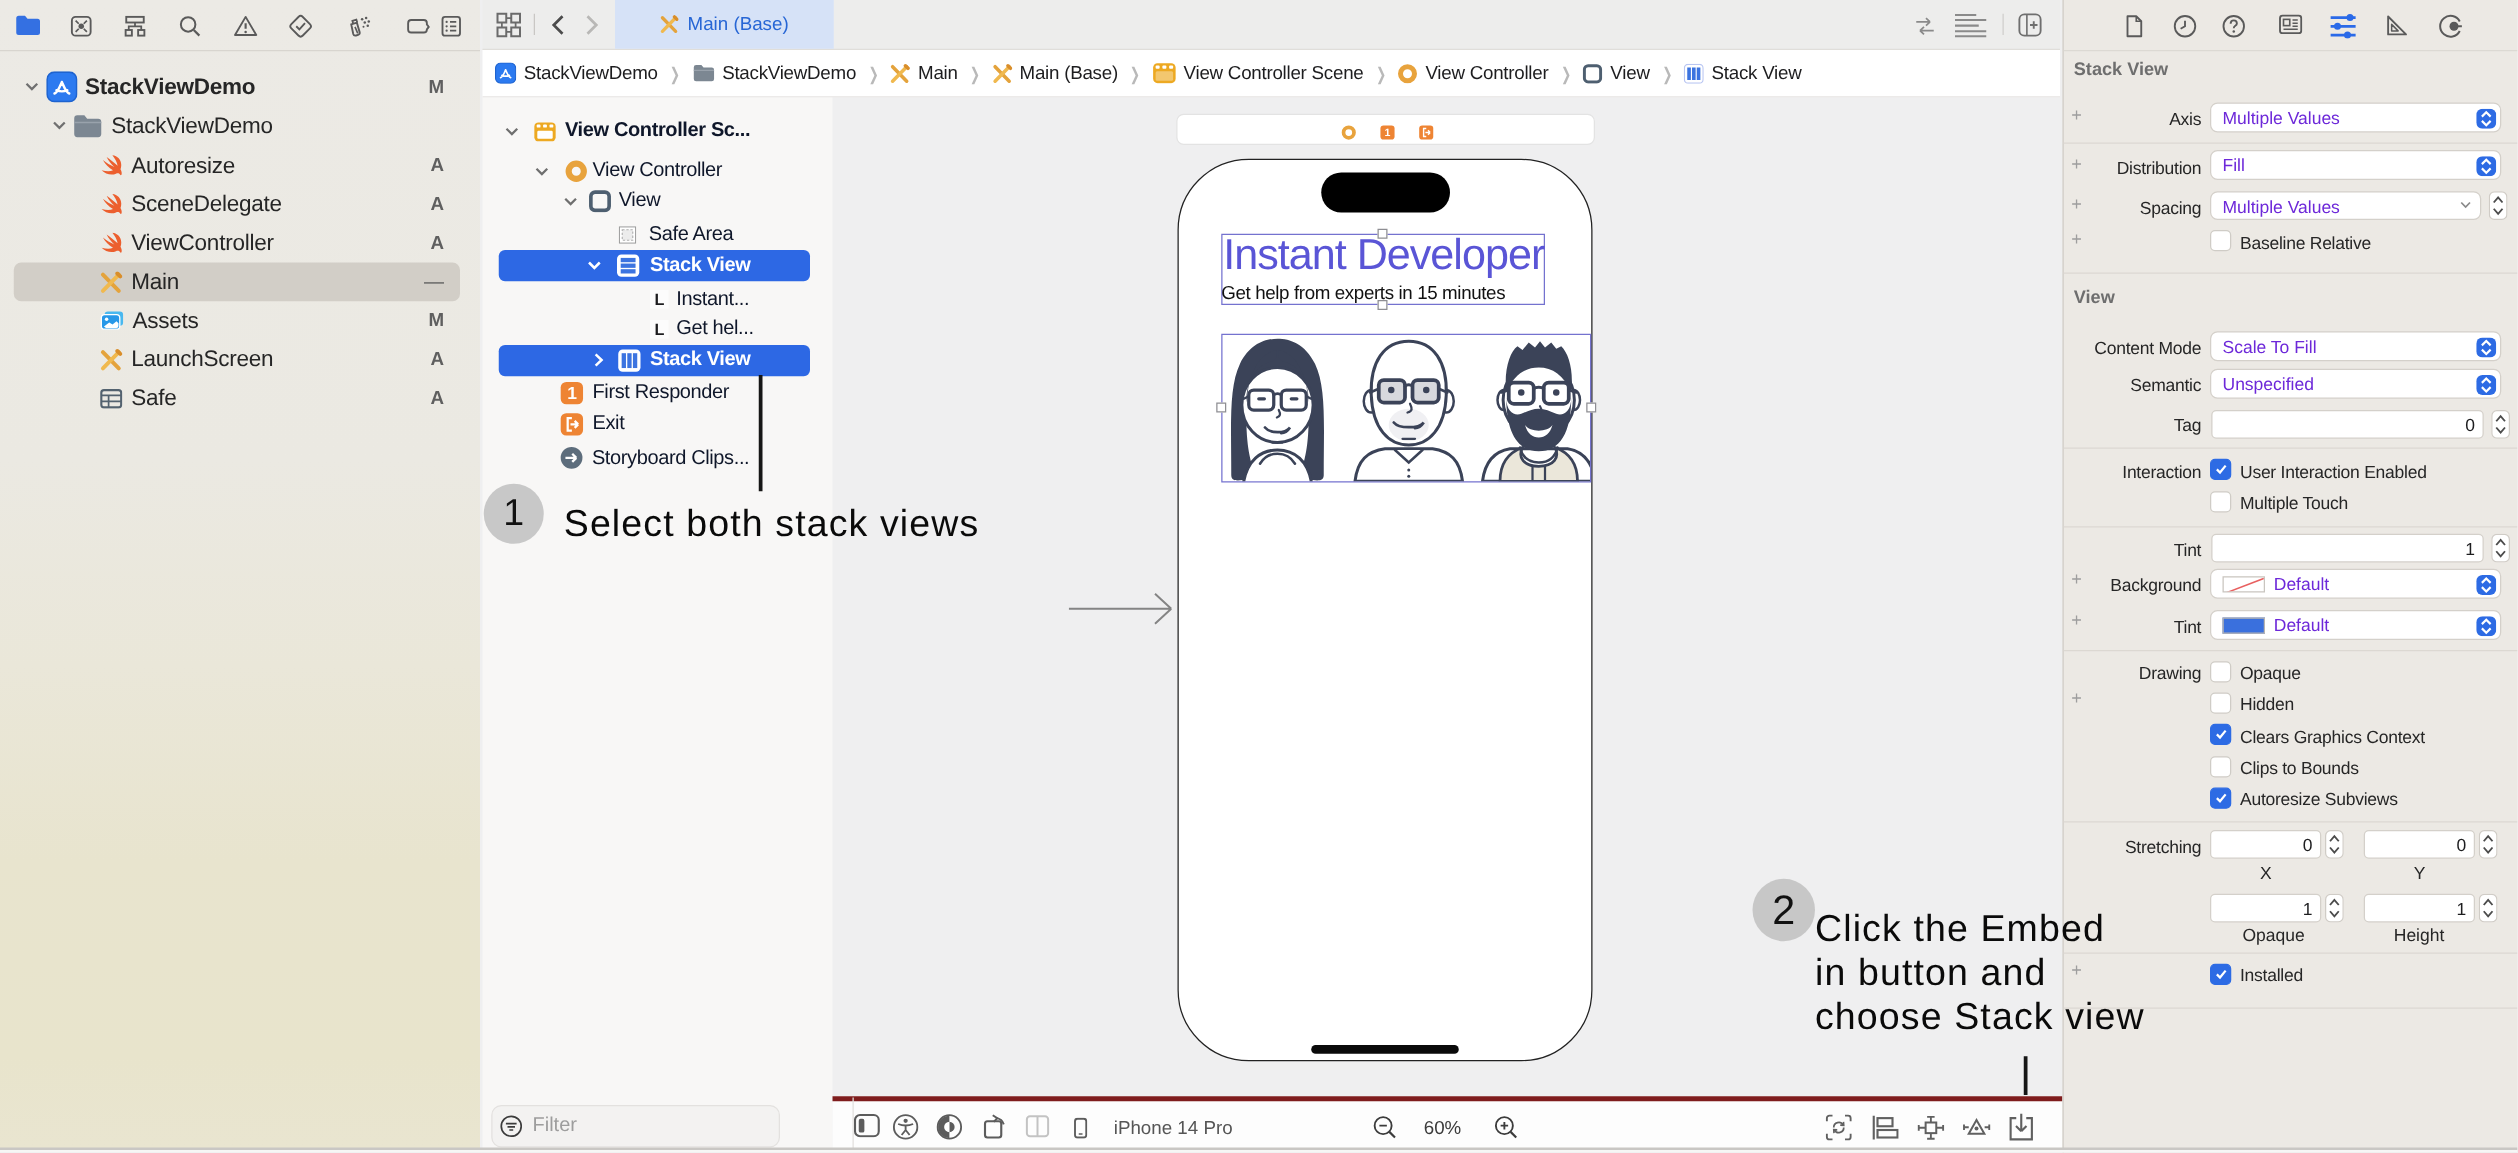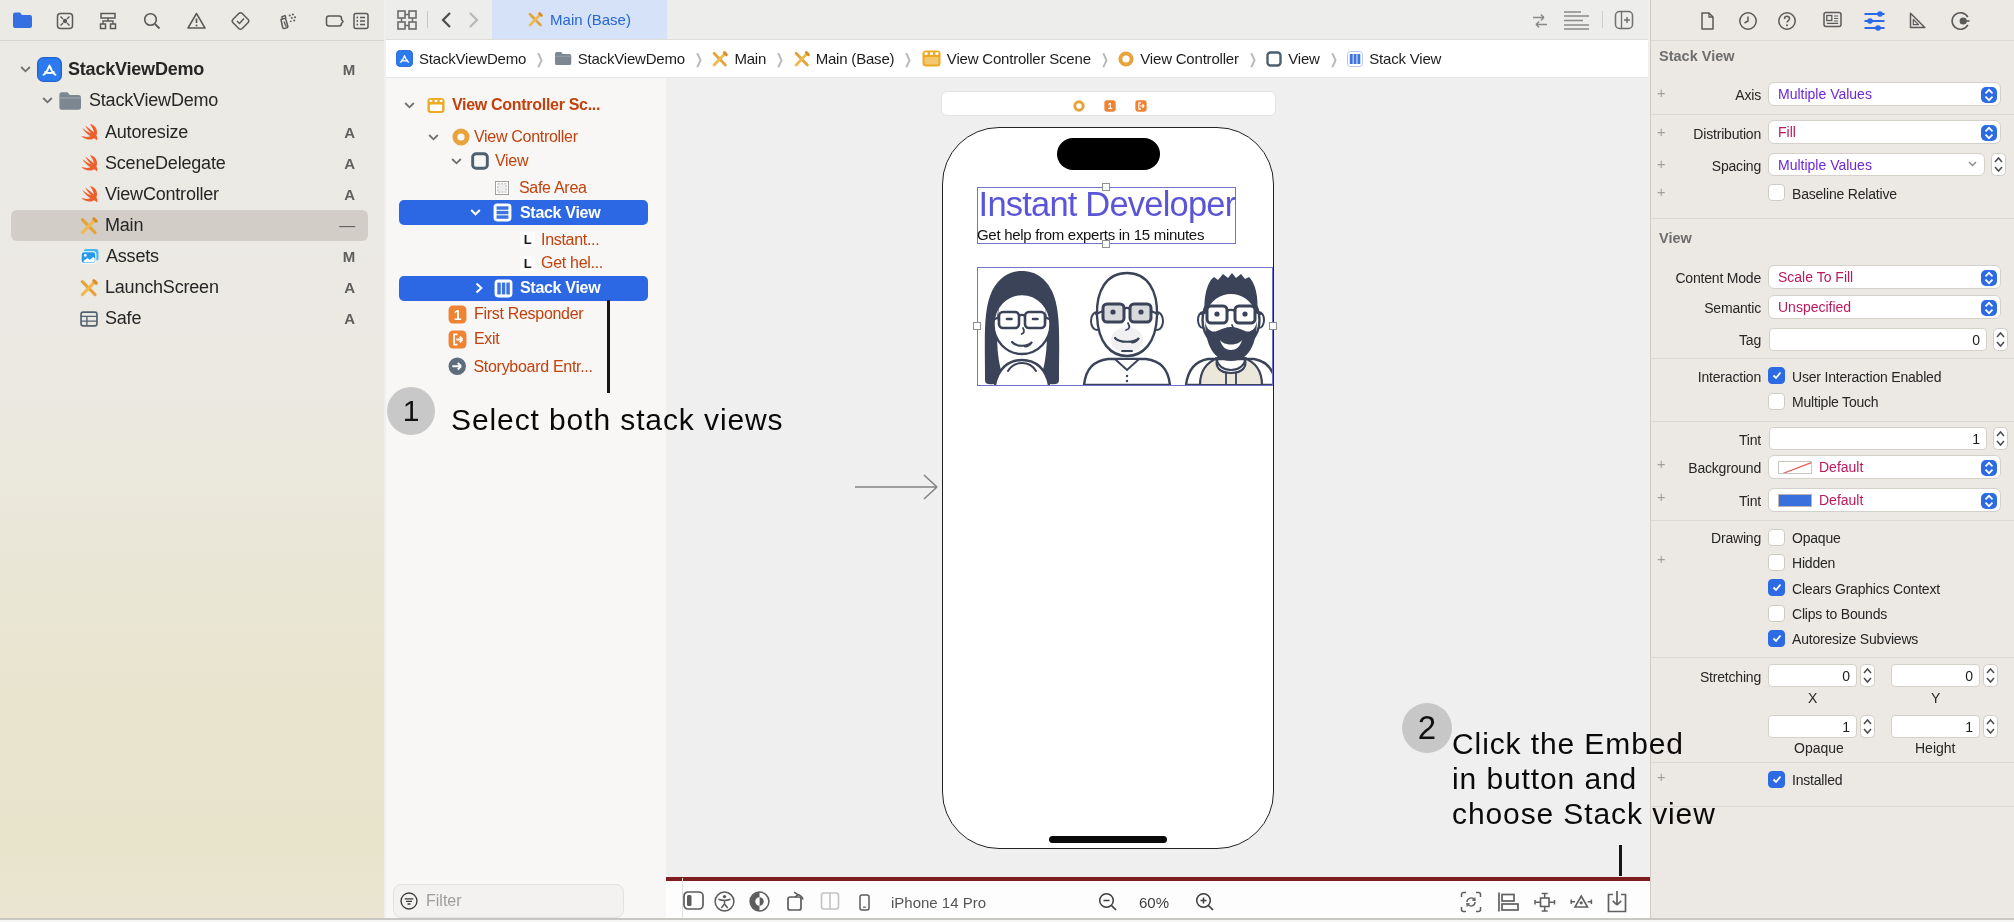--- a/index.html
+++ b/index.html
@@ -13,21 +13,21 @@
 .nrow .badge{position:absolute;right:29px;font-size:15px;font-weight:700;color:#5f5f5f}
 #navsel{position:absolute;left:11px;top:210px;width:357px;height:31px;background:#d2cec7;border-radius:6px}
 
 #tabbar{position:absolute;left:386px;top:0;width:1262px;height:40px;background:#ededec;border-bottom:1px solid #e0deda}
 #tab1{position:absolute;left:492px;top:0;width:175px;height:39px;background:#d6e2f7;color:#2766d5;font-size:15px;display:flex;align-items:center;justify-content:center}
 #crumbs{position:absolute;left:386px;top:40px;width:1262px;height:38px;background:#ffffff;border-bottom:1px solid #e6e4e2;display:flex;align-items:center;font-size:15px;color:#1d1d1f;padding-left:10px;letter-spacing:-0.2px}
 #crumbs .bsep{color:#b9b9b9;margin:0 8px;font-size:14px;font-weight:400;transform:scaleX(0.7)}
 #crumbs .ic{margin-right:6px;display:inline-flex}
 
 #outline{position:absolute;left:386px;top:78px;width:280px;height:842px;background:#f8f7f6}
-.orow{position:absolute;height:25px;font-size:16px;color:#c2410c;display:flex;align-items:center;white-space:nowrap;letter-spacing:-0.3px}
+.orow{position:absolute;height:25px;font-size:16px;color:#0f172a;display:flex;align-items:center;white-space:nowrap;letter-spacing:-0.3px}
 .orow .txt{margin-left:6px}
 .osel{position:absolute;left:399px;width:249px;height:25px;background:#2d68e4;border-radius:5px}
 .orow.sel{color:#fff;font-weight:700}
 .ochev{width:10px;color:#6f6f6f;font-size:11px;margin-right:5px}
 .orow.sel .ochev{color:#fff}
 #filter{position:absolute;left:393px;top:884px;width:231px;height:34px;border:1px solid #e3e1df;background:#f3f2f1;border-radius:8px;display:flex;align-items:center;color:#9d9d9d;font-size:16px}
 
 #scenehdr{position:absolute;left:941px;top:91px;width:335px;height:25px;background:#fff;border:1px solid #e3e3e3;border-radius:6px}
 #phone{position:absolute;left:942px;top:127px;width:332px;height:722px;background:#fff;border:1.5px solid #222;border-radius:57px}
 #island{position:absolute;left:1057px;top:138px;width:103px;height:32px;background:#000;border-radius:16px}
@@ -39,21 +39,21 @@
 #canvasbar{position:absolute;left:666px;top:877px;width:984px;height:42px;background:#fdfdfd;border-top:4px solid #7f1d1d;font-size:15px;color:#3c3c3c}
 .cbi{position:absolute;top:10px}
 
 #inspector{position:absolute;left:1650px;top:0;width:364px;height:922px;background:#ece9e4;border-left:1px solid #cfccc6}
 #insptb{position:absolute;left:1651px;top:0;width:363px;height:41px;border-bottom:1px solid #dcd9d3}
 .iti{position:absolute;top:11px}
 .ihead{position:absolute;left:1659px;font-size:14.5px;font-weight:700;color:#6e6e6e}
 .ilabel{position:absolute;width:160px;left:1601px;text-align:right;font-size:14px;color:#262626;letter-spacing:-0.2px}
 .isep{position:absolute;left:1651px;width:363px;height:1px;background:#dcd8d2}
 .plus{position:absolute;left:1657px;color:#9e9e9e;font-size:14.5px;font-weight:400}
-.popup{position:absolute;left:1768px;width:233px;height:24px;background:#fff;border:1px solid #d4d0ca;border-radius:6px;font-size:14px;color:#be185d;display:flex;align-items:center;padding-left:9px}
+.popup{position:absolute;left:1768px;width:233px;height:24px;background:#fff;border:1px solid #d4d0ca;border-radius:6px;font-size:14px;color:#6d28d9;display:flex;align-items:center;padding-left:9px}
 .popup .pst{position:absolute;right:3px;top:3.5px}
 .popup.dis{color:#6d28d9}
 .tfield{position:absolute;left:1769px;width:218px;height:23px;background:#fff;border:1px solid #d4d0ca;border-radius:4px;font-size:14px;color:#1d1d1f;display:flex;align-items:center;justify-content:flex-end;padding-right:6px}
 .stp{position:absolute}
 .cb{position:absolute;width:17px;height:17px;border-radius:4px;background:#fff;border:1px solid #cfccc6;left:1768px}
 .cb.on{background:#2d6be4;border-color:#2d6be4}
 .cb.on svg{margin:3px 0 0 2.5px}
 .cblabel{position:absolute;left:1792px;font-size:14px;color:#262626;letter-spacing:-0.2px}
 .xy{position:absolute;font-size:14px;color:#262626}
 
@@ -433,21 +433,21 @@
       <rect x="0.5" y="0.5" width="16" height="16" rx="4" fill="#ee8433"></rect>
       <path d="M8.5 4 H5.5 V13 H8.5 M7.5 8.5 H13 M13 8.5 L10.5 6 M13 8.5 L10.5 11" stroke="#fff" stroke-width="1.6" fill="none"></path>
     </svg>
     <span class="txt" style="margin-left:7px">Exit</span>
   </div>
 <div class="orow" style="top:354px;left:448px">
     <svg width="18.5" height="18.5" viewBox="0 0 17 17">
       <circle cx="8.5" cy="8.5" r="8" fill="#5d6d7c"></circle>
       <path d="M4 8.5 H12 M12 8.5 L9 5.5 M12 8.5 L9 11.5" stroke="#fff" stroke-width="1.7" fill="none"></path>
     </svg>
-    <span class="txt" style="margin-left:7px">Storyboard Entr...</span>
+    <span class="txt" style="margin-left:7px">Storyboard Clips...</span>
   </div>
 <div id="filter">
     <svg style="margin-left:6px" width="18" height="18" viewBox="0 0 21 21">
       <circle cx="10.5" cy="10.5" r="9.3" fill="none" stroke="#3c3c3c" stroke-width="1.6"></circle>
       <path d="M5.5 8 h10 M7 11 h7 M8.7 14 h3.6" stroke="#3c3c3c" stroke-width="1.6"></path>
     </svg>
     <span style="margin-left:8px">Filter</span>
   </div>
 
 <div id="scenehdr">

